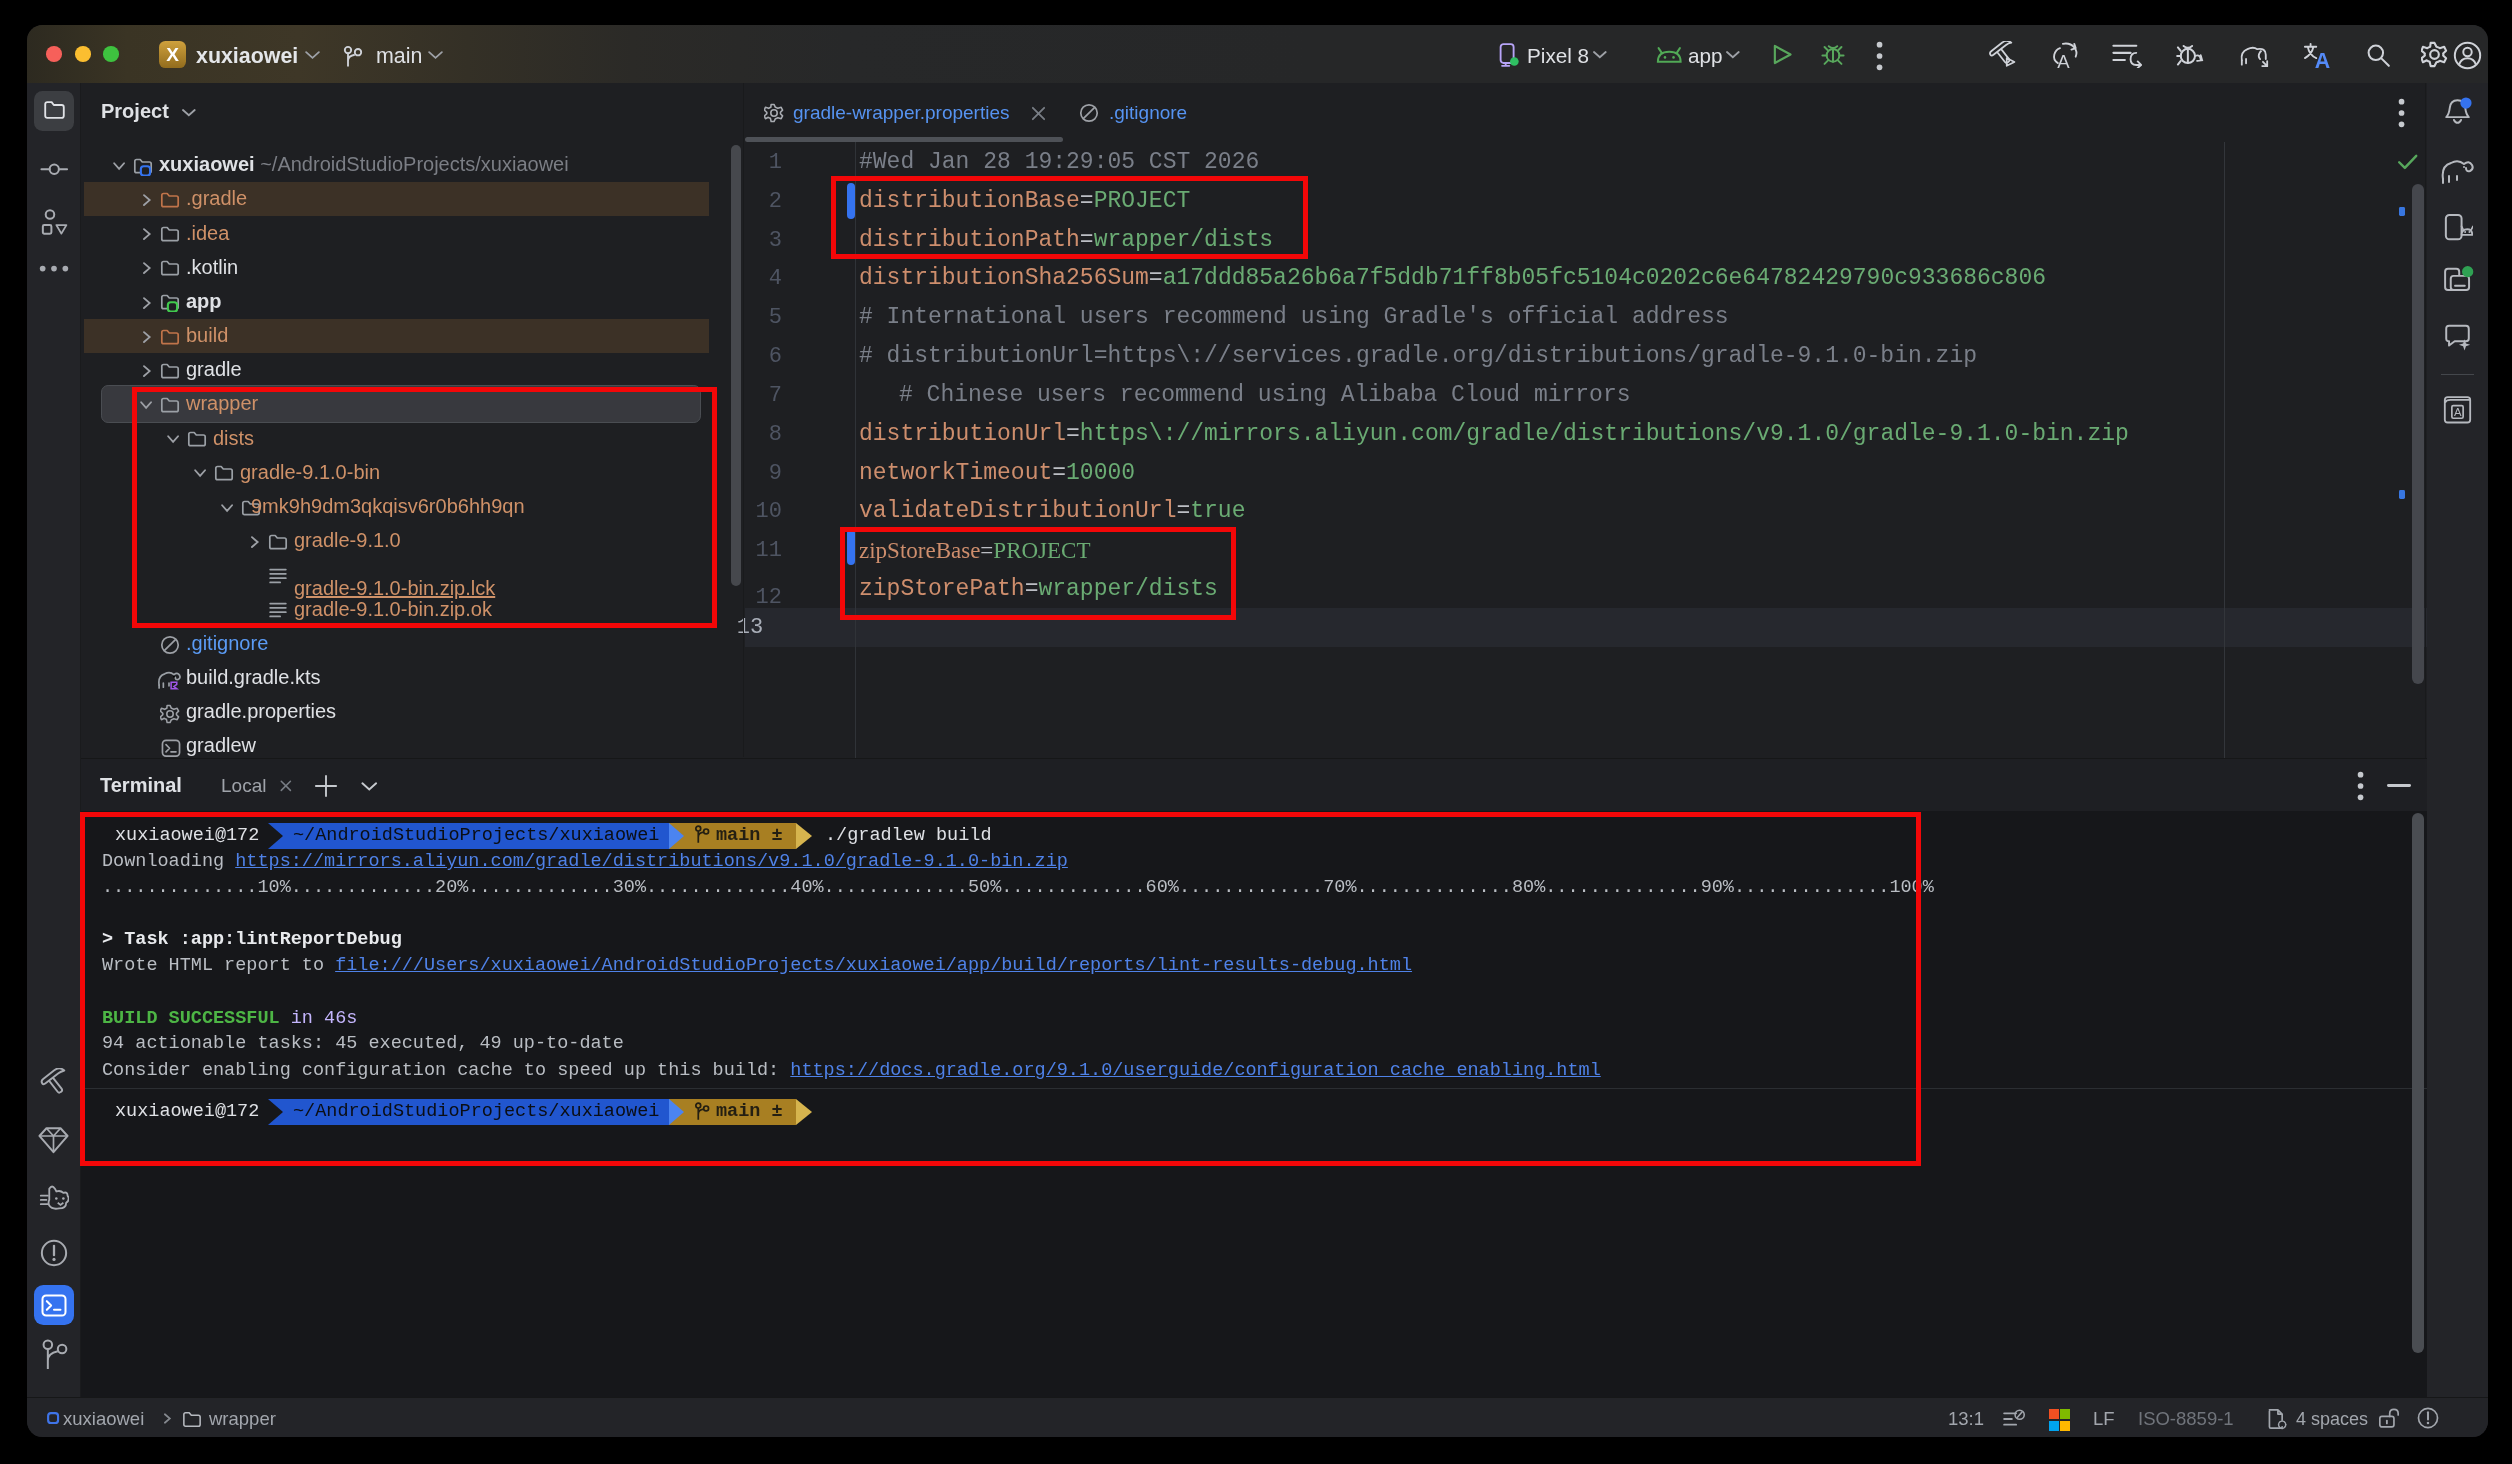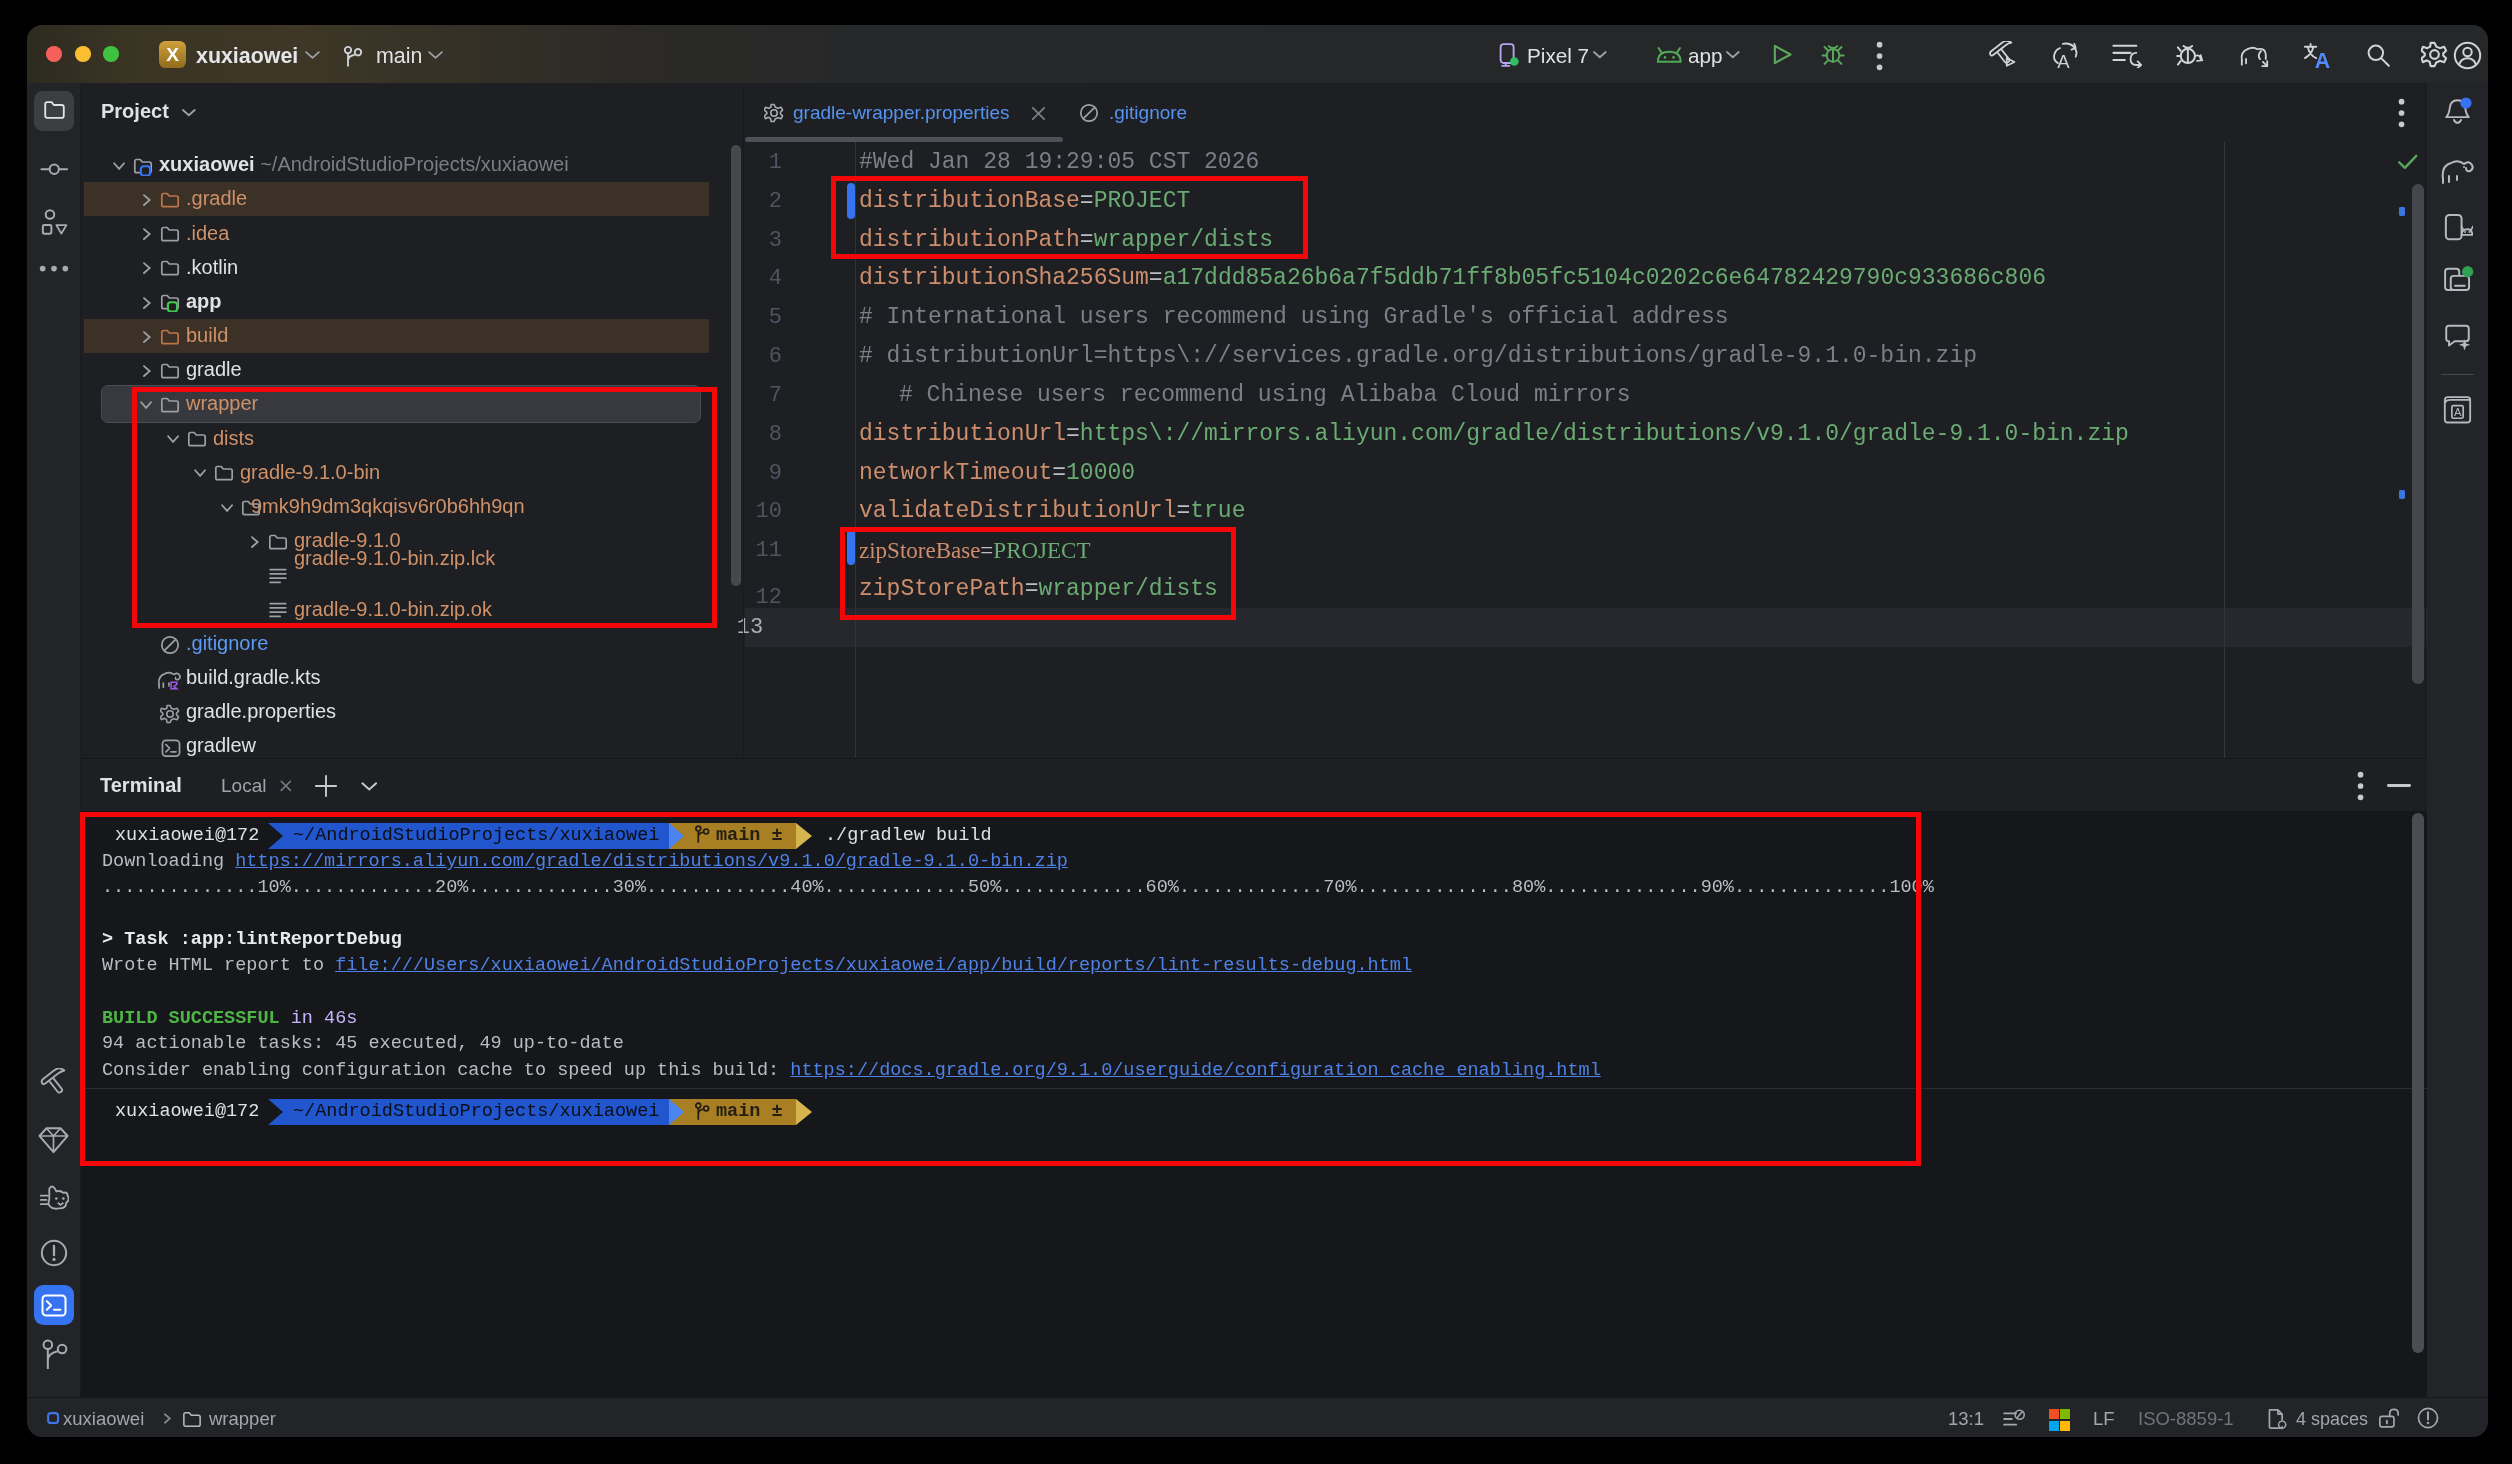--- a/index.html
+++ b/index.html
@@ -45,21 +45,21 @@
 <div class="a" style="left:349px;top:19px;font-size:21.4px;font-weight:500;color:#dfe1e5;">main</div>
 <svg class="a" style="left:400px;top:25px;" width="17" height="10" viewBox="0 0 24 14">
       <path d="M3 3 L12 11 L21 3" stroke="#9da0a6" stroke-width="2.6" fill="none" stroke-linecap="round"></path>
     </svg>
 
 <svg class="a" style="left:1470px;top:17px;" width="26" height="26" viewBox="0 0 36 36">
       <rect x="5" y="3" width="18" height="26" rx="4" stroke="#b7a4f7" stroke-width="2.6" fill="none"></rect>
       <path d="M12 29 L12 33 M7 33 L17 33" stroke="#b7a4f7" stroke-width="2.6" fill="none" stroke-linecap="round"></path>
       <circle cx="24" cy="27" r="6" fill="#2fbf62"></circle>
     </svg>
-<div class="a" style="left:1500px;top:18.5px;font-size:20.7px;color:#dfe1e5;">Pixel 7</div>
+<div class="a" style="left:1500px;top:18.5px;font-size:20.7px;color:#dfe1e5;">Pixel 8</div>
 <svg class="a" style="left:1565px;top:25px;" width="15.7" height="9.3" viewBox="0 0 24 14">
       <path d="M3 3 L12 11 L21 3" stroke="#9da0a6" stroke-width="2.8" fill="none" stroke-linecap="round"></path>
     </svg>
 
 <svg class="a" style="left:1628px;top:21.4px;" width="28.5" height="18.5" viewBox="0 0 40 26">
       <path d="M4 22 Q4 8 20 8 Q36 8 36 22 Z" stroke="#51a956" stroke-width="2.8" fill="none"></path>
       <path d="M9 9 L5 3 M31 9 L35 3" stroke="#51a956" stroke-width="2.8" stroke-linecap="round"></path>
       <circle cx="14" cy="16" r="1.8" fill="#51a956"></circle>
       <circle cx="26" cy="16" r="1.8" fill="#51a956"></circle>
     </svg>
@@ -290,21 +290,21 @@
 <svg class="a" style="left:220px;top:510px;" width="14.2" height="14.2" viewBox="0 0 20 20">
         <use href="#cr" stroke="#9da0a6"></use>
       </svg>
 <svg class="a" style="left:241px;top:508px;" width="20" height="18.5" viewBox="0 0 28 26">
         <use href="#fo" stroke="#9ba0a6"></use>
       </svg>
 <div class="ttxt or" style="left:267px;top:504px;">gradle-9.1.0</div>
 <svg class="a" style="left:241px;top:541px;" width="20" height="20" viewBox="0 0 28 28">
         <use href="#fl" stroke="#9ba0a6"></use>
       </svg>
-<div class="ttxt or" style="left:267px;top:522px;">gradle-9.1.0-bin.zip.lck</div>
+<div class="ttxt or" style="left:267px;top:552px;text-decoration:underline;">gradle-9.1.0-bin.zip.lck</div>
 <svg class="a" style="left:241px;top:575px;" width="20" height="20" viewBox="0 0 28 28">
         <use href="#fl" stroke="#9ba0a6"></use>
       </svg>
 <div class="ttxt or" style="left:267px;top:573px;">gradle-9.1.0-bin.zip.ok</div>
 <svg class="a" style="left:133px;top:610px;" width="20" height="20" viewBox="0 0 28 28">
         <circle cx="14" cy="14" r="11.5" stroke="#9da0a6" stroke-width="2.4" fill="none"></circle>
         <path d="M6 22 L22 6" stroke="#9da0a6" stroke-width="2.4"></path>
       </svg>
 <div class="ttxt bl" style="left:159px;top:607px;">.gitignore</div>
 <svg class="a" style="left:130px;top:643px;" width="24" height="23" viewBox="0 0 34 30">

